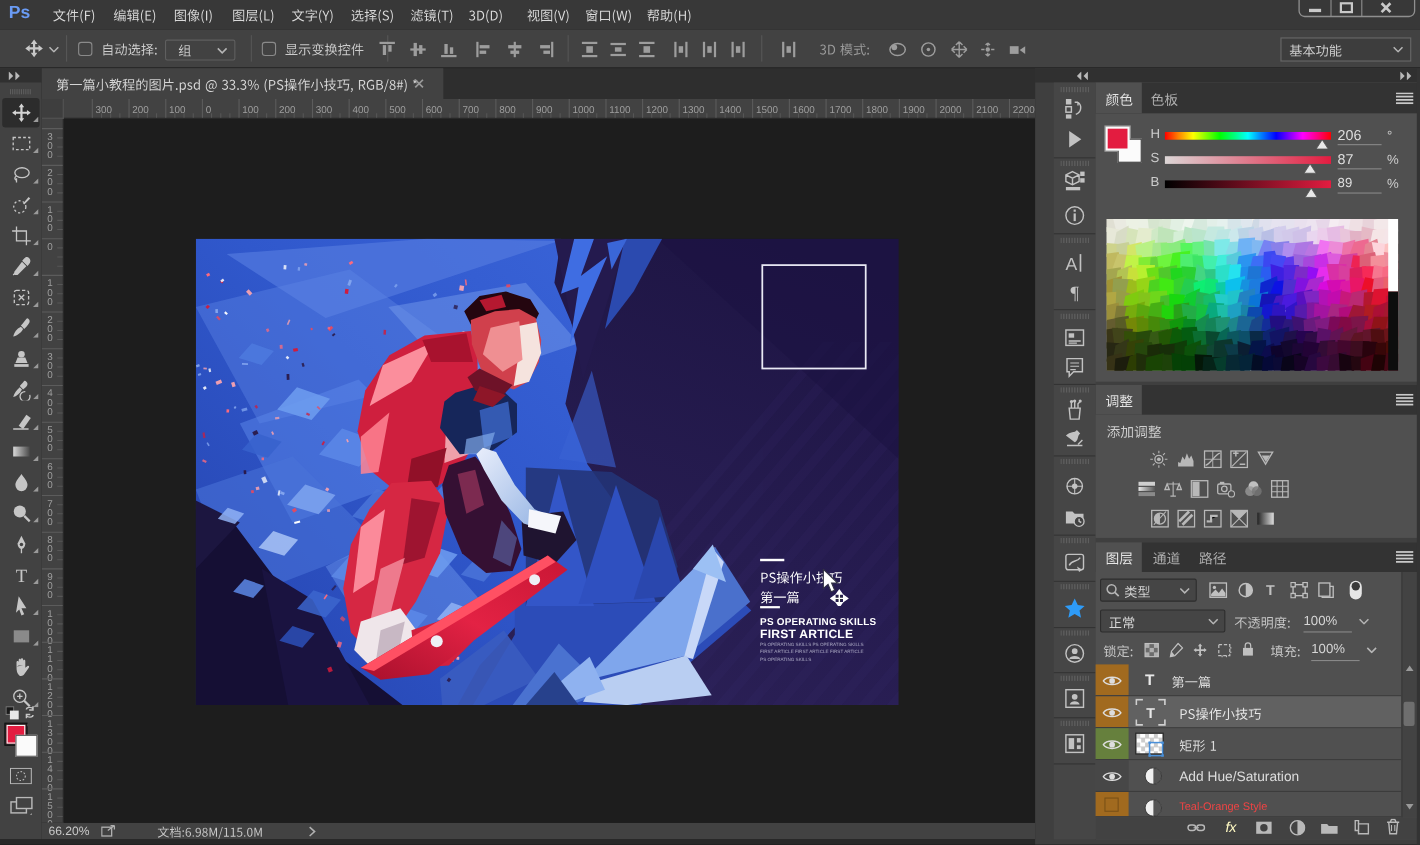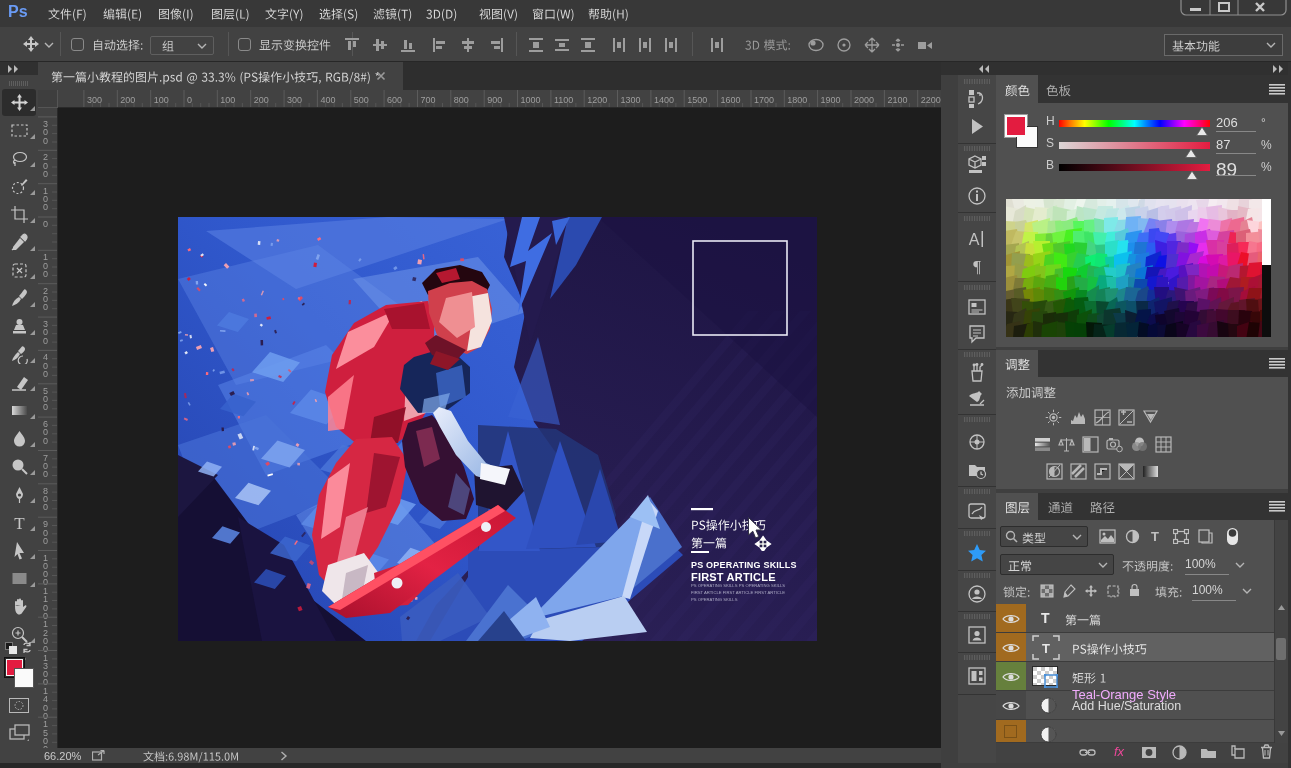--- a/index.html
+++ b/index.html
@@ -925,21 +925,21 @@
       <path d="M6 0 L11.5 8.5 H0.5 Z" fill="#e8e8e8" stroke="#555" stroke-width="0.8"></path>
     </svg>
 <div class="abs" style="left:1216px;top:138px;font-size:13px;color:#dedede;white-space:pre;line-height:1;">87</div>
 <div class="abs" style="left:1216px;top:153px;width:40px;height:1px;background:#888"></div>
 <div class="abs" style="left:1261px;top:139px;font-size:12px;color:#cccccc;white-space:pre;line-height:1;">%</div>
 <div class="abs" style="left:1046px;top:159px;font-size:12px;color:#cccccc;white-space:pre;line-height:1;">B</div>
 <div class="abs" style="left:1059px;top:164px;width:151px;height:7px;background:linear-gradient(to right,#000000,#e31c40)"></div>
 <svg class="abs" style="left:1186px;top:171px" width="12" height="9" viewBox="0 0 12 9">
       <path d="M6 0 L11.5 8.5 H0.5 Z" fill="#e8e8e8" stroke="#555" stroke-width="0.8"></path>
     </svg>
-<div class="abs" style="left:1216px;top:160px;font-size:19px;color:#dedede;white-space:pre;line-height:1;text-align:right;">89</div>
+<div class="abs" style="left:1216px;top:160px;font-size:12px;color:#dedede;white-space:pre;line-height:1;text-align:right;">89</div>
 <div class="abs" style="left:1216px;top:175px;width:40px;height:1px;background:#888"></div>
 <div class="abs" style="left:1261px;top:161px;font-size:12px;color:#cccccc;white-space:pre;line-height:1;">%</div>
 <svg class="abs" style="left:1006px;top:199px" width="265" height="138" viewBox="0 0 265 138">
       <rect width="265" height="138" fill="#f2efe9"></rect>
       <polygon points="-3,-4 14,-2 16,11 -3,12" fill="rgb(224,223,211)"></polygon>
       <polygon points="5,-4 23,-3 22,14 9,12" fill="rgb(234,234,225)"></polygon>
       <polygon points="17,-4 35,-4 31,11 19,15" fill="rgb(236,241,228)"></polygon>
       <polygon points="29,1 42,-3 46,14 30,15" fill="rgb(235,241,229)"></polygon>
       <polygon points="37,-3 50,-5 52,12 39,14" fill="rgb(214,229,207)"></polygon>
       <polygon points="48,1 64,-2 62,15 46,14" fill="rgb(218,232,212)"></polygon>
@@ -1523,28 +1523,28 @@
       <circle cx="8.5" cy="8.5" r="7.5" fill="#f0f0f0"></circle>
       <path d="M8.5 1 a7.5 7.5 0 0 1 0 15 Z" fill="#555555"></path>
       <circle cx="8.5" cy="8.5" r="7.5" fill="none" stroke="#333" stroke-width="0.8"></circle>
     </svg>
 <div class="abs" style="left:1072px;top:700px;font-size:12.5px;color:#dcdcdc;white-space:pre;line-height:1;">Add Hue/Saturation</div>
 <svg class="abs" style="left:1040px;top:726px" width="17" height="17" viewBox="0 0 17 17">
       <circle cx="8.5" cy="8.5" r="7.5" fill="#f0f0f0"></circle>
       <path d="M8.5 1 a7.5 7.5 0 0 1 0 15 Z" fill="#555555"></path>
       <circle cx="8.5" cy="8.5" r="7.5" fill="none" stroke="#333" stroke-width="0.8"></circle>
     </svg>
-<div class="abs" style="left:1072px;top:688px;font-size:13px;color:#f0abfc;white-space:pre;line-height:1;">Teal-Orange Style</div>
+<div class="abs" style="left:1072px;top:729px;font-size:10px;color:#ef4444;white-space:pre;line-height:1;">Teal-Orange Style</div>
 <div class="abs" style="left:996px;top:743px;width:295px;height:20px;background:#424242"></div>
 <svg class="abs" style="left:1079px;top:747px" width="17" height="11" viewBox="0 0 17 11">
       <rect x="1" y="3" width="7" height="5" rx="2.5" stroke="#b9b9b9" fill="none" stroke-width="1.3"></rect>
       <rect x="9" y="3" width="7" height="5" rx="2.5" stroke="#b9b9b9" fill="none" stroke-width="1.3"></rect>
       <line x1="6" y1="5.5" x2="11" y2="5.5" stroke="#b9b9b9"></line>
     </svg>
-<div class="abs" style="left:1114px;top:745px;font-size:13px;color:#ec4899;white-space:pre;line-height:1;font-style:italic">fx</div>
+<div class="abs" style="left:1114px;top:745px;font-size:13px;color:#fef9c3;white-space:pre;line-height:1;font-style:italic">fx</div>
 <svg class="abs" style="left:1141px;top:746px" width="16" height="13" viewBox="0 0 16 13">
       <rect x="1" y="1" width="14" height="11" fill="#b9b9b9"></rect>
       <circle cx="8" cy="6.5" r="3.4" fill="#424242"></circle>
     </svg>
 <svg class="abs" style="left:1172px;top:745px" width="15" height="15" viewBox="0 0 15 15">
       <circle cx="7.5" cy="7.5" r="6.5" fill="none" stroke="#b9b9b9" stroke-width="1.3"></circle>
       <path d="M7.5 1 a6.5 6.5 0 0 1 0 13 Z" fill="#b9b9b9"></path>
     </svg>
 <svg class="abs" style="left:1200px;top:746px" width="17" height="13" viewBox="0 0 17 13">
       <path d="M1 3 H6.5 L8 5 H16 V12 H1 Z" fill="#b9b9b9"></path>

